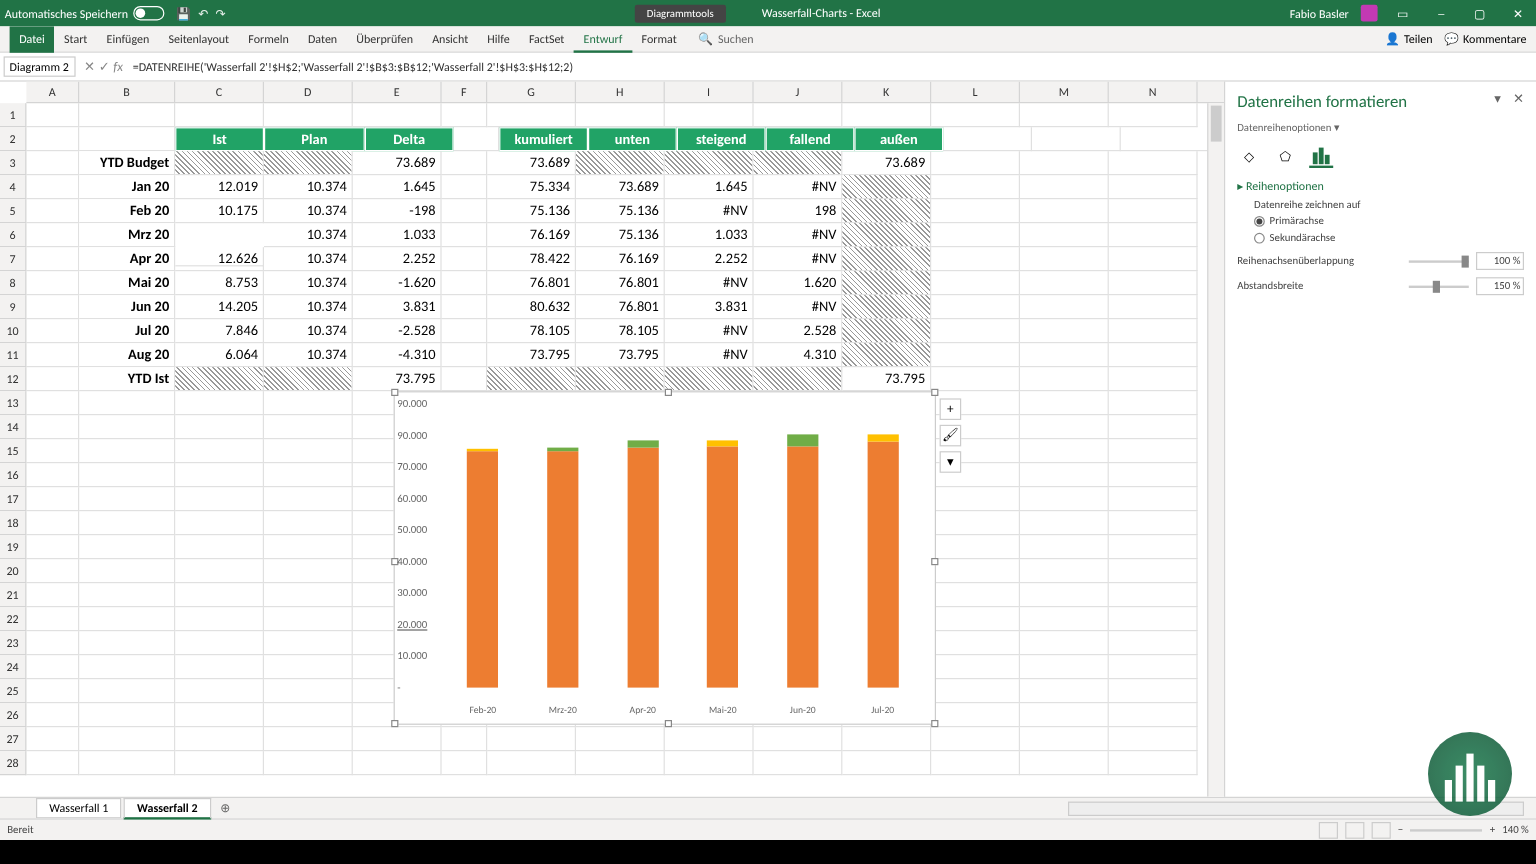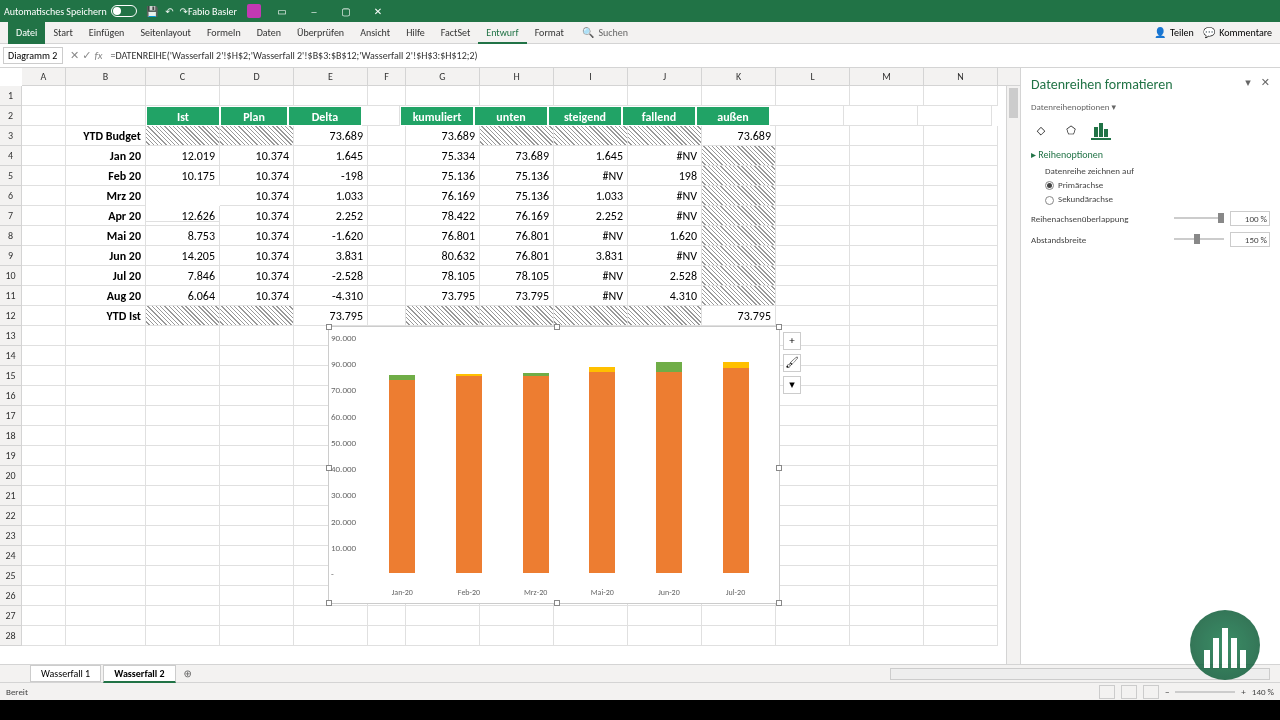--- a/index.html
+++ b/index.html
@@ -118,20 +118,24 @@
 
 <div class="titlebar">
   <div class="autosave">
     <span>Automatisches Speichern</span>
     <span class="toggle"></span>
   </div>
   <div class="qat">
     <span>💾</span>
     <span>↶</span>
     <span>↷</span>
+  </div>
+  <div class="center">
+    <span class="tooltab">Diagrammtools</span>
+    <span class="filename">Wasserfall-Charts - Excel</span>
   </div>
   <div class="right">
     <span>Fabio Basler</span>
     <span class="avatar"></span>
     <span class="winbtn">▭</span>
     <span class="winbtn">─</span>
     <span class="winbtn">▢</span>
     <span class="winbtn">✕</span>
   </div>
 </div>
@@ -236,21 +240,21 @@
           <div class="cell " style="width: 74px;"></div>
           <div class="cell " style="width: 74px;"></div>
           <div class="cell " style="width: 74px;"></div>
           <div class="cell " style="width: 74px;"></div>
           <div class="cell " style="width: 74px;"></div>
         </div>
         <div class="row">
           <div class="cell " style="width: 44px;"></div>
           <div class="cell " style="width: 80px;"></div>
           <div class="cell hdr" style="width: 74px;">Ist</div>
-          <div class="cell hdr" style="width: 68px;">Plan</div>
+          <div class="cell hdr" style="width: 84px;">Plan</div>
           <div class="cell hdr" style="width: 74px;">Delta</div>
           <div class="cell " style="width: 38px;"></div>
           <div class="cell hdr" style="width: 74px;">kumuliert</div>
           <div class="cell hdr" style="width: 74px;">unten</div>
           <div class="cell hdr" style="width: 74px;">steigend</div>
           <div class="cell hdr" style="width: 74px;">fallend</div>
           <div class="cell hdr" style="width: 74px;">außen</div>
           <div class="cell " style="width: 74px;"></div>
           <div class="cell " style="width: 74px;"></div>
           <div class="cell " style="width: 74px;"></div>
@@ -683,38 +687,38 @@
       <div class="chart-handle" style="bottom:-3px;left:50%"></div>
       <div class="chart-handle" style="bottom:-3px;right:-3px"></div>
       <div class="chart-plot" id="chartplot">
           <div class="ylabel" style="top: 0%;">90.000</div>
           <div class="ylabel" style="top: 11.1111%;">90.000</div>
           <div class="ylabel" style="top: 22.2222%;">70.000</div>
           <div class="ylabel" style="top: 33.3333%;">60.000</div>
           <div class="ylabel" style="top: 44.4444%;">50.000</div>
           <div class="ylabel" style="top: 55.5556%;">40.000</div>
           <div class="ylabel" style="top: 66.6667%;">30.000</div>
-          <div class="ylabel" style="top: 77.7778%;">20.000</div>
+          <div class="ylabel" style="top: 77.7778%; text-decoration: underline;">20.000</div>
           <div class="ylabel" style="top: 88.8889%;">10.000</div>
           <div class="ylabel" style="top: 100%;">-</div>
           <div class="chart-bars">
-            <div class="bar-group">
-              <div class="bar-segment bar-orange" style="height: 81.8767%;"></div>
-              <div class="bar-cap cap-green" style="bottom: 81.8767%; height: 1.82778%;"></div>
-              <div class="xlabel">Jan-20</div>
-            </div>
             <div class="bar-group">
               <div class="bar-segment bar-orange" style="height: 83.4844%;"></div>
               <div class="bar-cap cap-yellow" style="bottom: 83.4844%; height: 1%;"></div>
               <div class="xlabel">Feb-20</div>
             </div>
             <div class="bar-group">
               <div class="bar-segment bar-orange" style="height: 83.4844%;"></div>
               <div class="bar-cap cap-green" style="bottom: 83.4844%; height: 1.14778%;"></div>
               <div class="xlabel">Mrz-20</div>
+            </div>
+            <div class="bar-group">
+              <div class="bar-segment bar-orange" style="height: 84.6322%;"></div>
+              <div class="bar-cap cap-green" style="bottom: 84.6322%; height: 2.50222%;"></div>
+              <div class="xlabel">Apr-20</div>
             </div>
             <div class="bar-group">
               <div class="bar-segment bar-orange" style="height: 85.3344%;"></div>
               <div class="bar-cap cap-yellow" style="bottom: 85.3344%; height: 1.8%;"></div>
               <div class="xlabel">Mai-20</div>
             </div>
             <div class="bar-group">
               <div class="bar-segment bar-orange" style="height: 85.3344%;"></div>
               <div class="bar-cap cap-green" style="bottom: 85.3344%; height: 4.25667%;"></div>
               <div class="xlabel">Jun-20</div>

